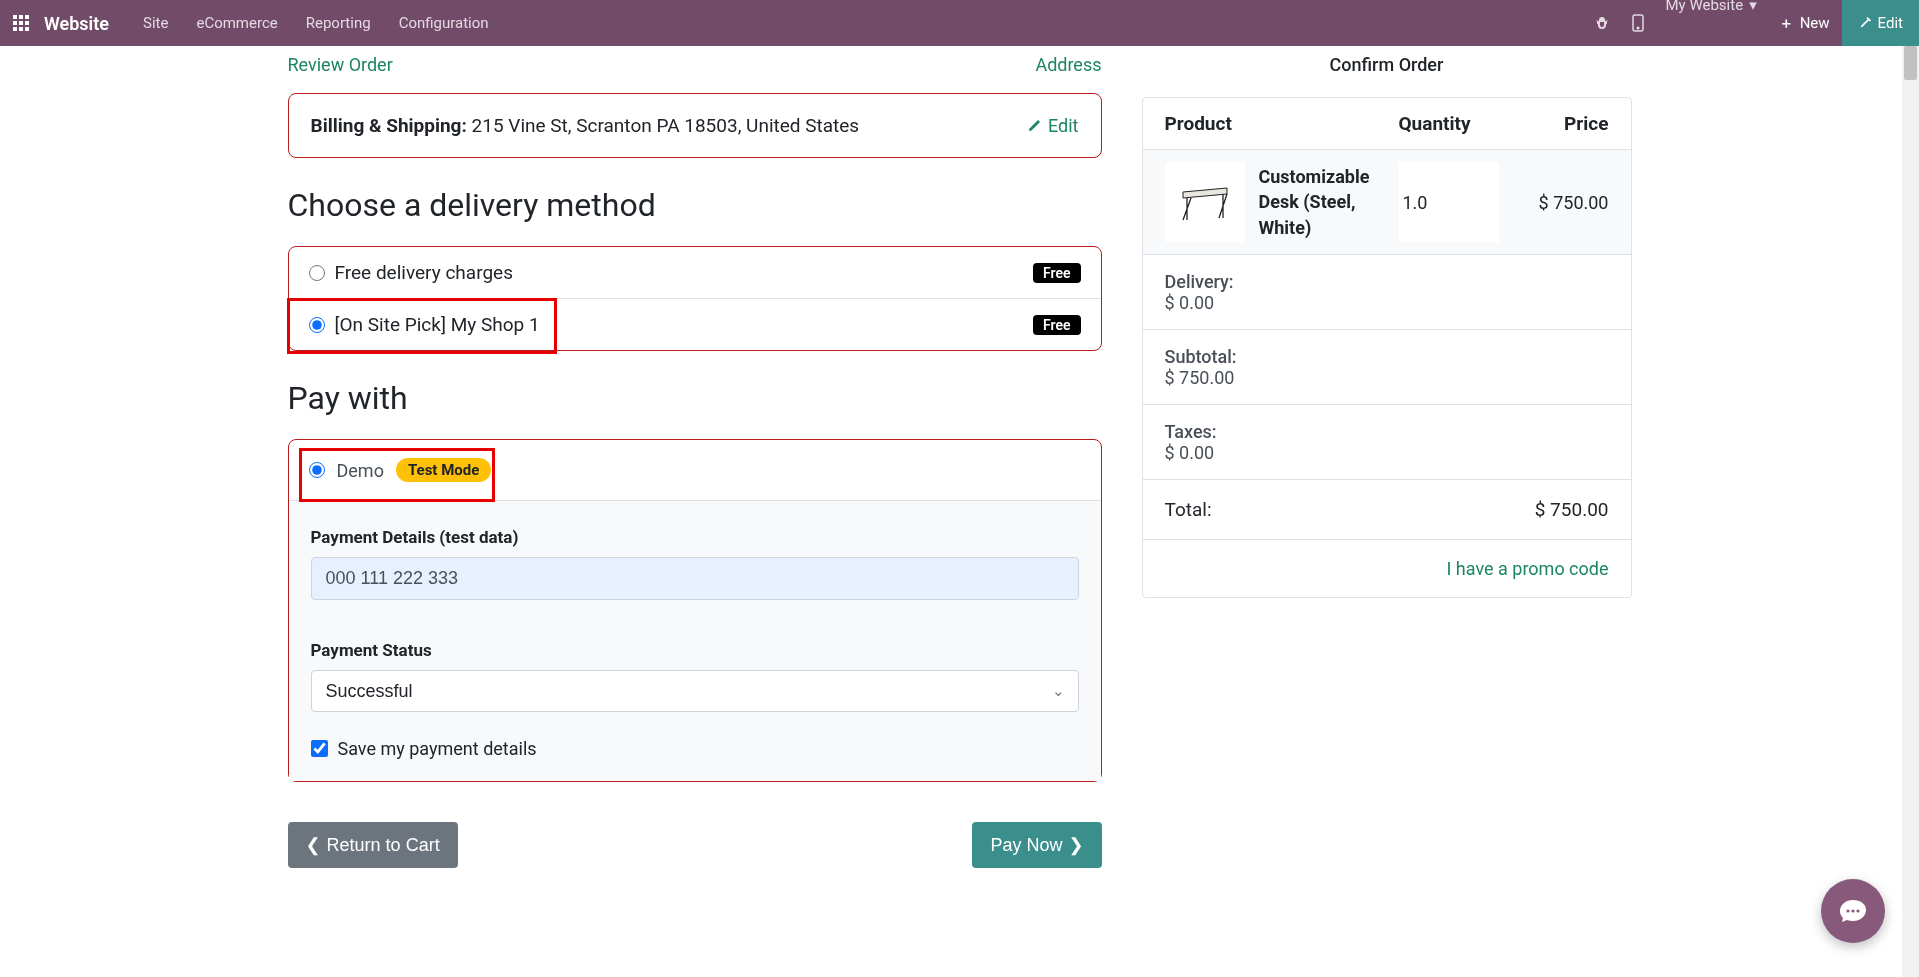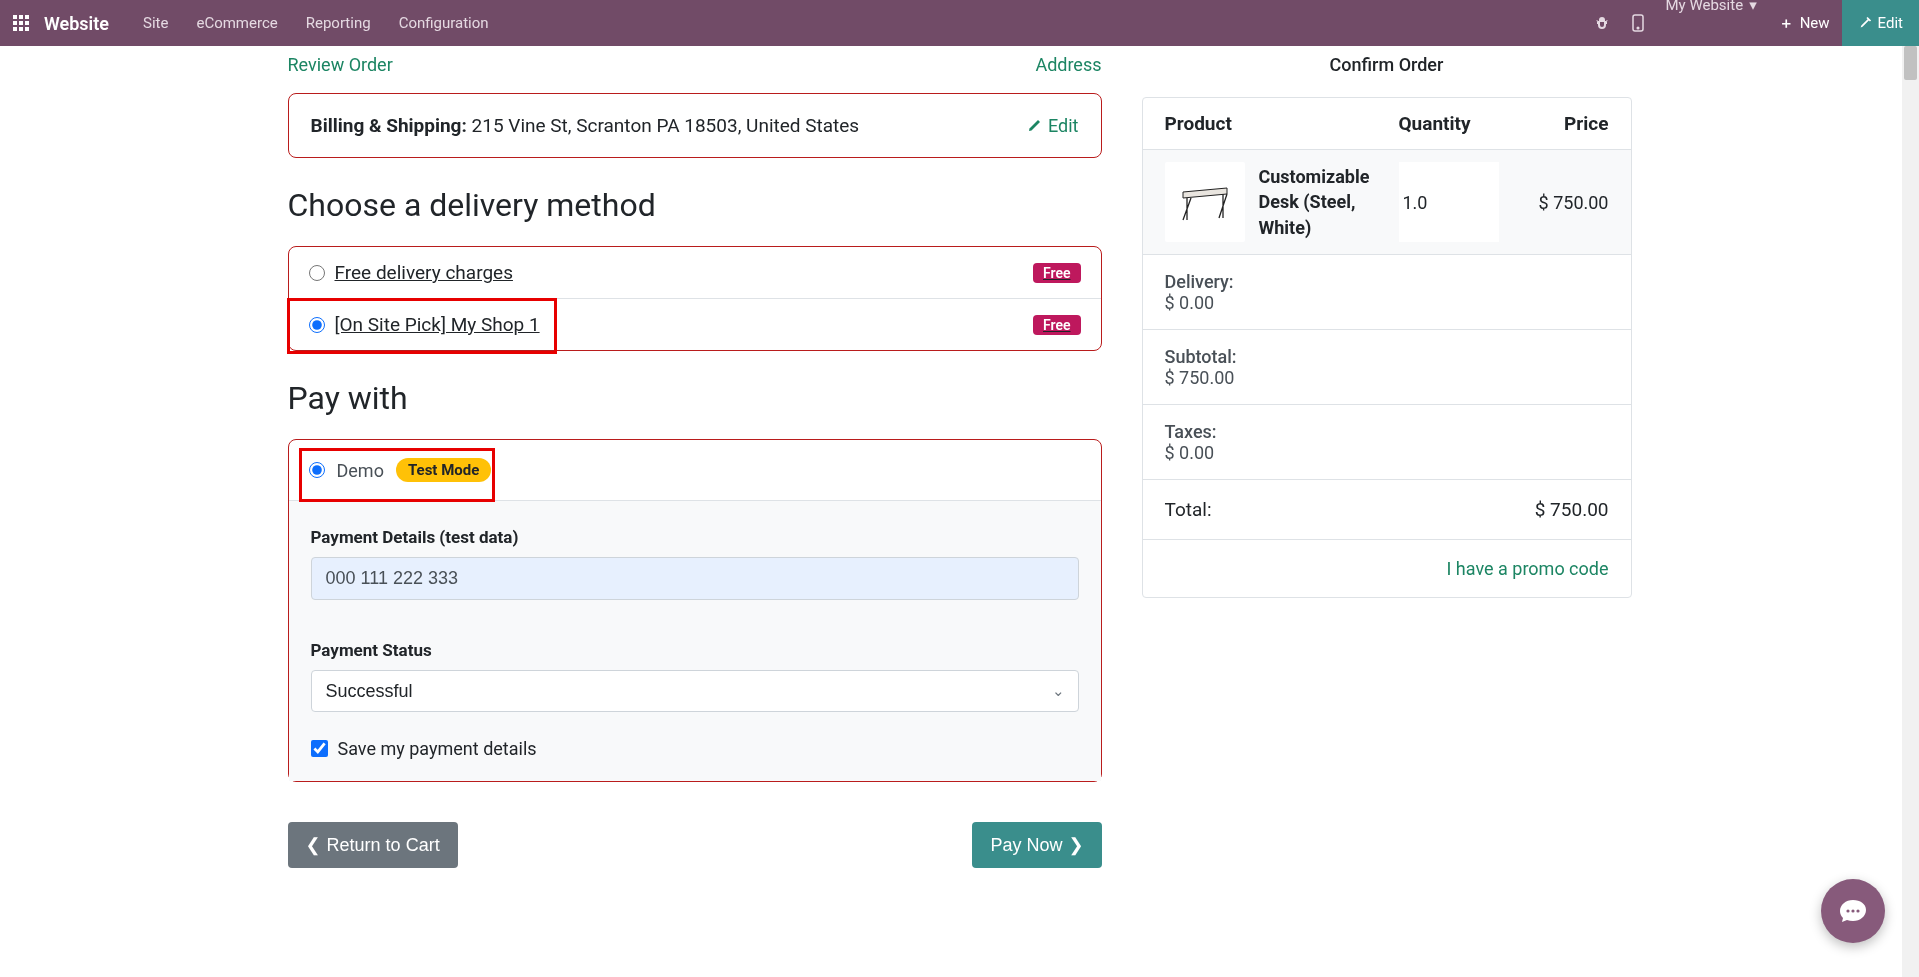--- a/index.html
+++ b/index.html
@@ -34,25 +34,25 @@
   .card { border: 1px solid #b91c1c; border-radius: 8px; background: #fff; }
   .addr-card { padding: 20px 22px; display: flex; align-items: center; justify-content: space-between; }
   .addr-text { font-size: 19px; }
   .addr-text b { font-weight: 700; }
   .edit-link { color: #1C8563; font-size: 18px; cursor: pointer; display: flex; align-items: center; gap: 6px; }
 
   
   h2.section { font-size: 32px; font-weight: 400; margin: 28px 0 22px 0; color: #212529; }
 
   
-  .dl-row { display: flex; align-items: center; justify-content: space-between; padding: 14px 20px; font-size: 19px; text-decoration: underline; }
+  .dl-row { display: flex; align-items: center; justify-content: space-between; padding: 14px 20px; font-size: 19px; }
   .dl-row + .dl-row { border-top: 1px solid #dee2e6; }
   .dl-left { display: flex; align-items: center; gap: 10px; }
   .dl-row input[type=radio] { width: 16px; height: 16px; cursor: pointer; accent-color: #0d6efd; }
-  .badge-free { background: #be185d; color: #fff; font-size: 14px; padding: 2px 10px; border-radius: 4px; font-weight: 600; }
+  .badge-free { background: #000000; color: #fff; font-size: 14px; padding: 2px 10px; border-radius: 4px; font-weight: 600; }
   .red-highlight { position: relative; }
   .red-highlight::after { content: ""; position: absolute; border: 3px solid #e70000; pointer-events: none; }
   .dl-row.red-highlight::after { left: -2px; top: -1px; width: 264px; height: 50px; }
 
   
   .pay-card { }
   .pay-head { padding: 18px 20px; display: flex; align-items: center; gap: 12px; position: relative; }
   .pay-head input[type=radio] { width: 16px; height: 16px; cursor: pointer; accent-color: #0d6efd; }
   .pay-name { font-weight: 400; color: #495057; font-size: 18px; }
   .badge-test { background: #FFC107; color: #212529; font-size: 15px; padding: 3px 12px; border-radius: 14px; font-weight: 700; }

